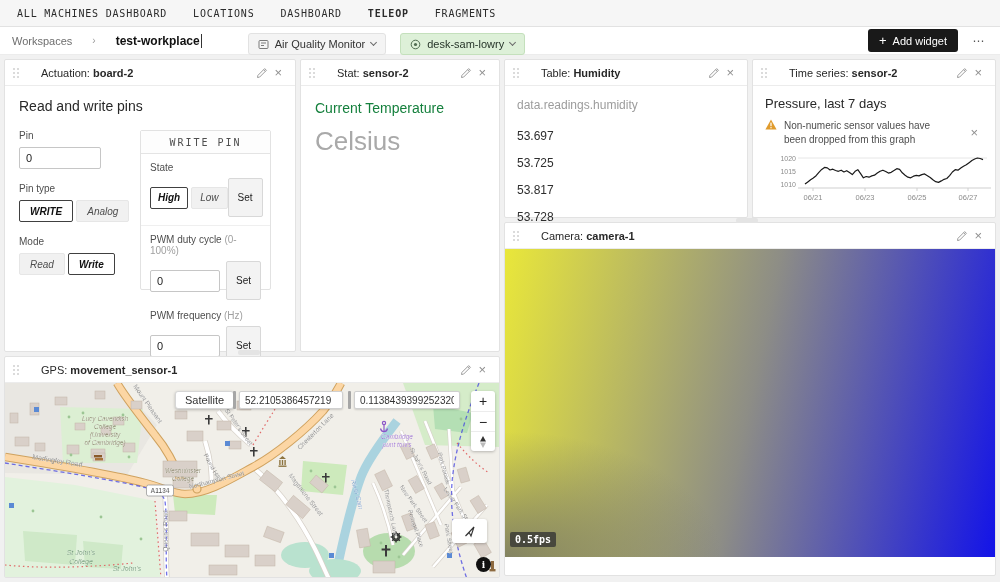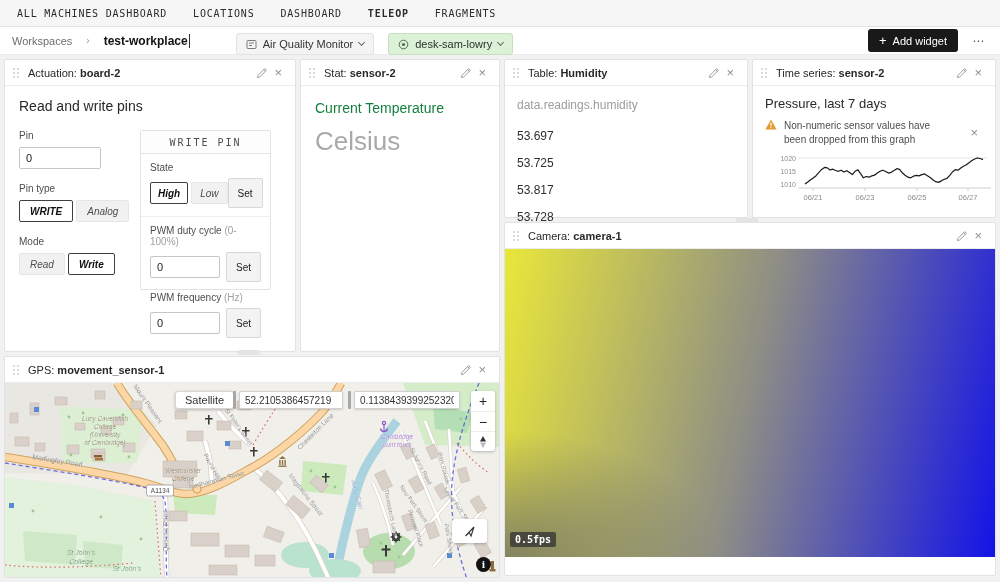--- a/index.html
+++ b/index.html
@@ -10,58 +10,58 @@
 
   
   #topnav { position:absolute; left:0; top:0; width:1000px; height:27px; background:#f6f6f6;
             border-bottom:1px solid #e2e2e2; display:flex; align-items:center; padding-left:17px; gap:26px; }
   .nav-item { font-family:"DejaVu Sans Mono", monospace; font-size:10px; letter-spacing:0.8px; color:#2b2b2b; cursor:pointer; }
   .nav-item.active { font-weight:bold; }
 
   
   #toolbar { position:absolute; left:0; top:27px; width:1000px; height:28px; background:#ffffff;
              border-bottom:1px solid #ececec; display:flex; align-items:center; }
-  #crumb { display:flex; align-items:center; gap:14px; margin-left:12px; }
+  #crumb { display:flex; align-items:center; gap:20px; margin-left:12px; }
   #crumb .ws { font-size:11px; color:#6e6e6e; }
   #crumb .sep { font-size:10px; color:#9c9c9c; }
   #crumb .wp { font-size:12px; font-weight:bold; color:#111; border-right:1px solid #333; padding-right:1px; }
   .chip { display:flex; align-items:center; gap:6px; height:22px; padding:0 9px; border-radius:3px;
           font-size:11px; color:#333; cursor:pointer;margin-top:7px; }
   #chip-machine { margin-left:46px; background:#f4f4f4; border:1px solid #e2e2e2; }
   #chip-part { margin-left:14px; background:#ddf0d8; border:1px solid #c4e0bc; color:#27352a; }
   .chev { width:5px; height:5px; border-right:1.4px solid #6a6a6a; border-bottom:1.4px solid #6a6a6a;
           transform:rotate(45deg); margin-top:-3px; }
   #add-widget { margin-left:auto; height:23px; background:#191919; color:#fff; border:none; border-radius:3px;
                 font-size:11px; display:flex; align-items:center; gap:6px; padding:0 11px; cursor:pointer;
                 font-family:"Liberation Sans", sans-serif; }
   #add-widget .plus { font-size:13px; line-height:1; }
   #more-menu { width:26px; text-align:center; color:#555; font-size:12px; letter-spacing:1px; cursor:pointer; margin:0 8px; }
 
   
   .card { position:absolute; background:#fff; border:1px solid #e2e2e2; border-radius:2px; }
-  .card-head { height:26px; border-bottom:1px solid #ececec; display:flex; align-items:center; padding:0 10px 0 8px; gap:9px; }
+  .card-head { height:26px; border-bottom:1px solid #ececec; display:flex; align-items:center; padding:0 10px 0 8px; gap:22px; }
   .grip { display:grid; grid-template-columns:repeat(2,2px); grid-gap:2px; cursor:grab; }
   .grip i { width:2px; height:2px; background:#cfcfcf; border-radius:50%; }
   .ttl { font-size:11px; white-space:nowrap; }
   .ttl .name { font-weight:bold; }
   .head-ico { margin-left:auto; }
   .icon-btn { background:none; border:none; color:#9c9c9c; cursor:pointer; padding:0 3px; line-height:1; }
   .pencil svg { display:block; }
   .xbtn { font-size:13px; color:#8f8f8f; }
 
   
   .lbl { font-size:10px; color:#4e4e4e; }
   .hint { color:#a0a0a0; }
   .inp { height:22px; border:1px solid #c6c6c6; border-radius:2px; background:#fff; font-size:11px; color:#222;
          padding:0 6px; font-family:"Liberation Sans", sans-serif; }
   .seg { display:flex; gap:3px; }
   .seg-btn { height:22px; padding:0 10px; font-size:10px; border-radius:2px; background:#f1f1f1;
              border:1px solid #e6e6e6; color:#4e4e4e; cursor:pointer; font-family:"Liberation Sans", sans-serif;font-style:italic; }
   .seg-btn.sel { background:#fff; border:1px solid #404040; font-weight:bold; color:#111; }
-  .set-btn { height:30px; padding:0 9px; font-size:10px; background:#f3f3f3; border:1px solid #d8d8d8;
+  .set-btn { height:39px; padding:0 9px; font-size:10px; background:#f3f3f3; border:1px solid #d8d8d8;
              border-radius:2px; color:#222; cursor:pointer; font-family:"Liberation Sans", sans-serif; }
   #act-body { padding:10px 14px; display:flex; }
   #act-h2 { font-size:14px; font-weight:400; color:#282828; margin:2px 0 16px; }
   #act-left { width:112px; flex:none; }
   #act-left .lbl { display:block; margin-bottom:6px; }
   #write-pin { width:131px; margin-left:9px; border:1px solid #e2e2e2; border-radius:2px; background:#fff; height:160px; }
   #wp-head { height:23px; display:flex; align-items:center; justify-content:center; font-size:10px;
              letter-spacing:2px; color:#4e4e4e; border-bottom:1px solid #e4e4e4; background:#fdfdfd; }
   .wp-sec { padding:8px 9px; }
   .wp-sec + .wp-sec { border-top:1px solid #efefef; }

